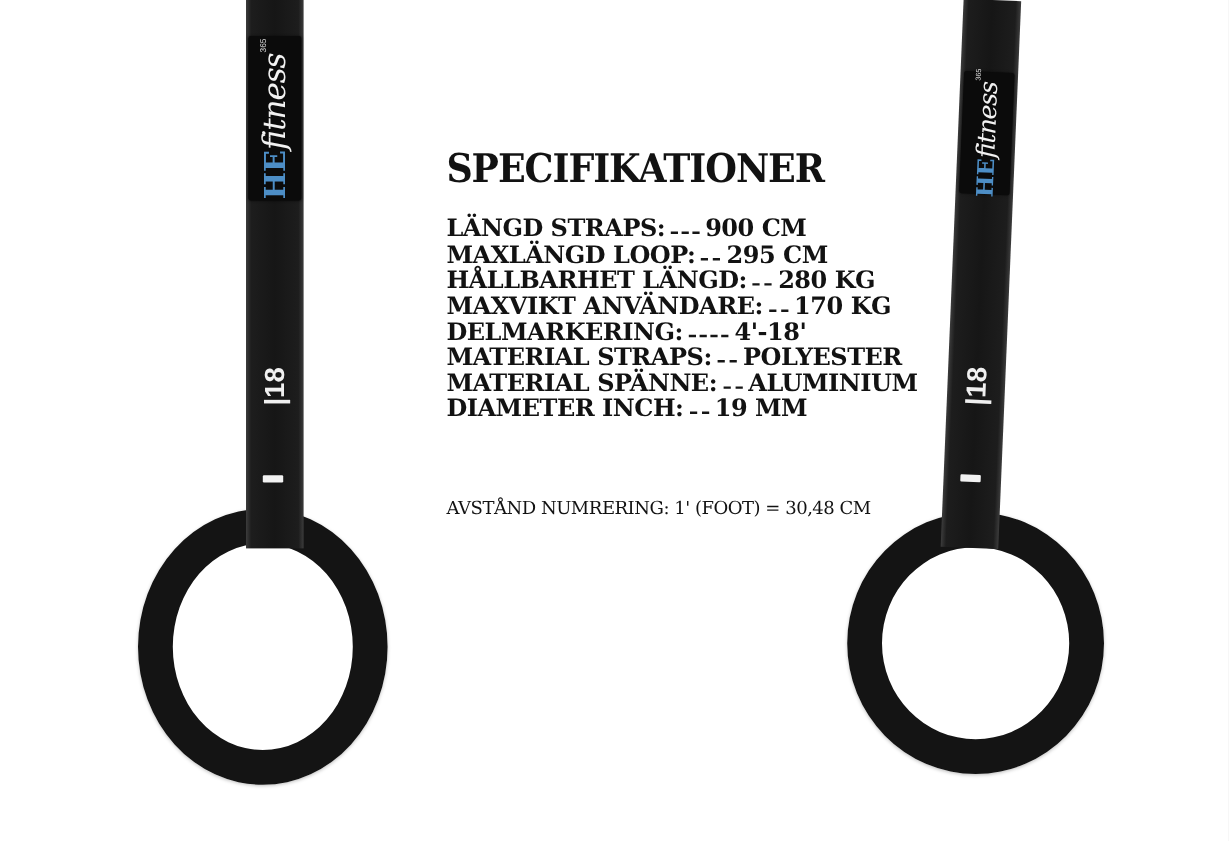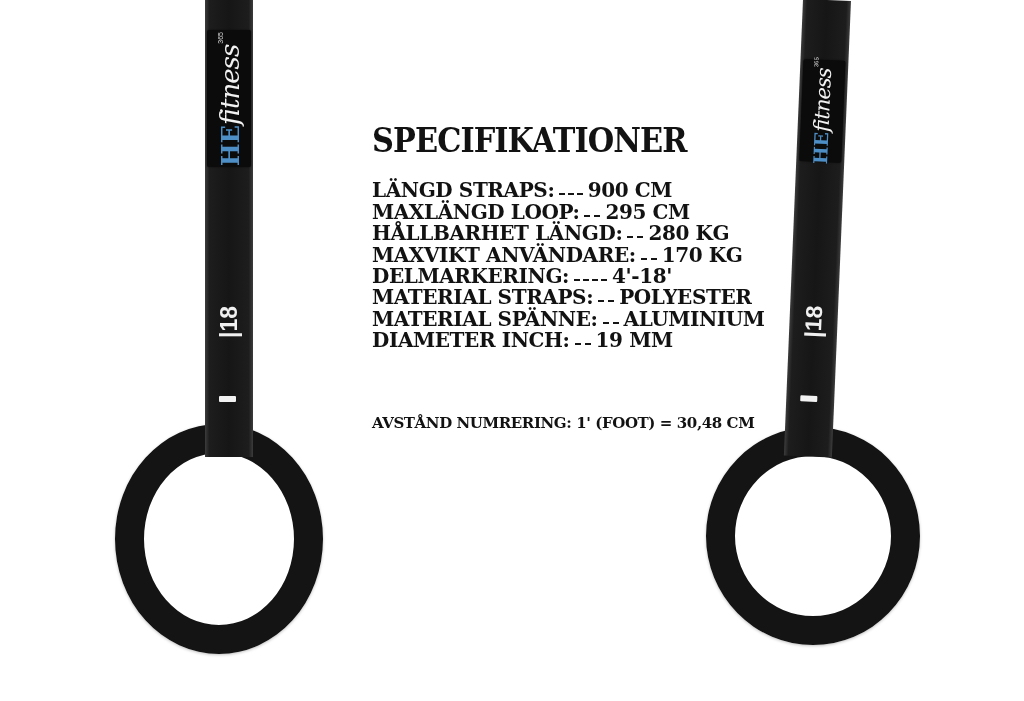--- a/index.html
+++ b/index.html
@@ -69,21 +69,21 @@
   }
   .spec-table { position:absolute; left:0; top:54px; width:300px; }
   .spec-row { display:flex; align-items:flex-end; height:21.4px; }
   .spec-label, .spec-value {
     font-weight:bold; font-size:20px; line-height:18px;
     letter-spacing:-0.4px; white-space:nowrap;
   }
   .leader { flex:1 1 auto; min-width:16px; border-bottom:2px dashed #161616; margin:0 5px 4px 5px; }
   .notes { position:absolute; left:0; top:288px; }
   .note-line {
-    font-weight:bold; font-size:15px; line-height:22px;
+    font-weight:normal; font-size:15px; line-height:22px;
     letter-spacing:-0.4px; white-space:nowrap;
   }
 </style>
 </head>
 <body>
 
 <div class="canvas">
 
   <div class="ring left"></div>
 

